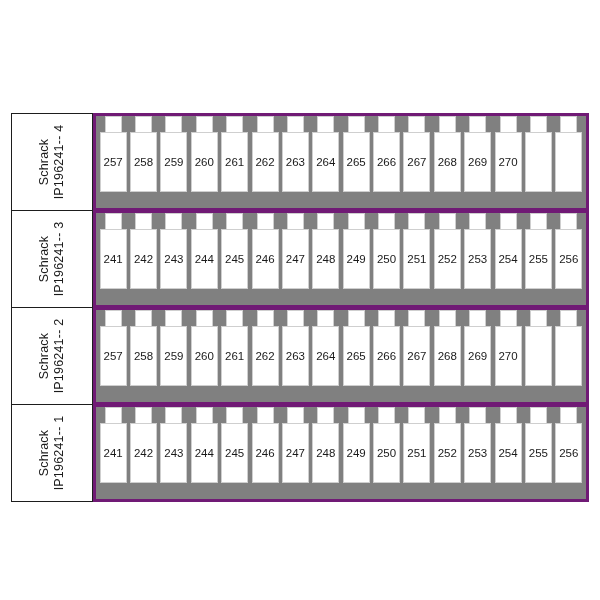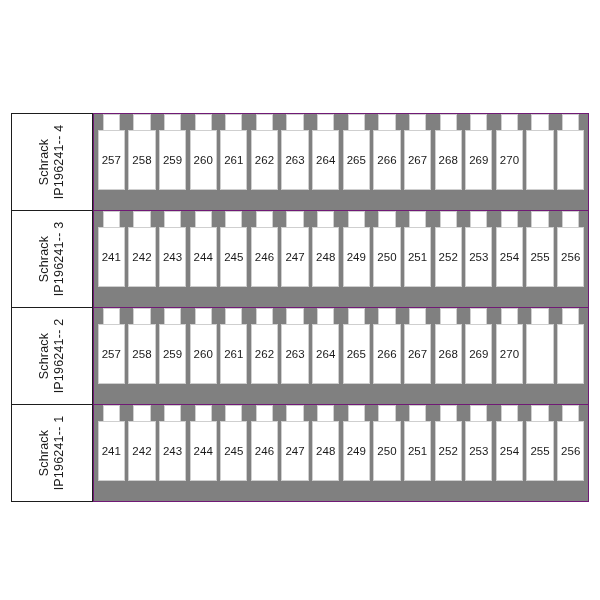--- a/index.html
+++ b/index.html
@@ -58,21 +58,21 @@
     line-height: 15px;
     letter-spacing: 0.2px;
   }
   .label-rot .l1 { display: block; }
   .label-rot .l2 { display: block; }
 
   .carrier {
     position: relative;
     flex: 1 1 auto;
     background: #808080;
-    border: 1px solid #701a75;
+    border: 3px solid #701a75;
     box-sizing: border-box;
     display: flex;
     flex-direction: row;
     align-items: flex-start;
     padding: 0 2px;
     overflow: hidden;
   }
   .tag {
     position: relative;
     flex: 1 1 0;

